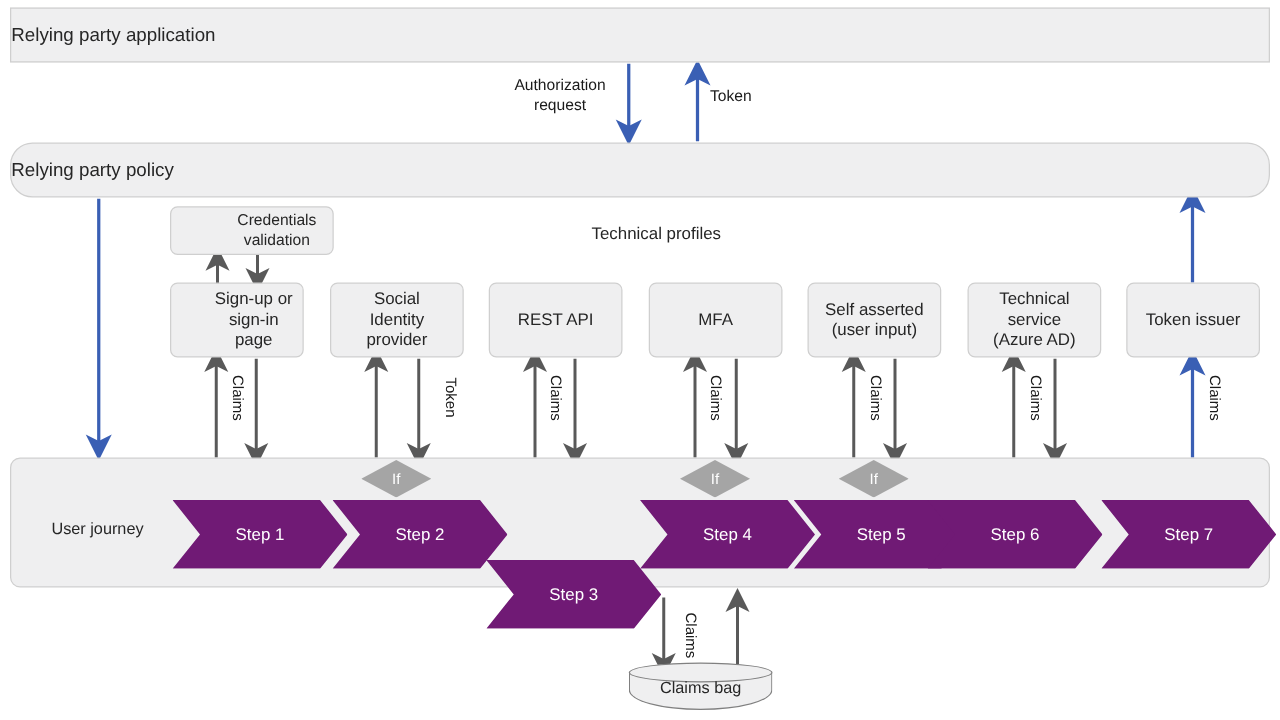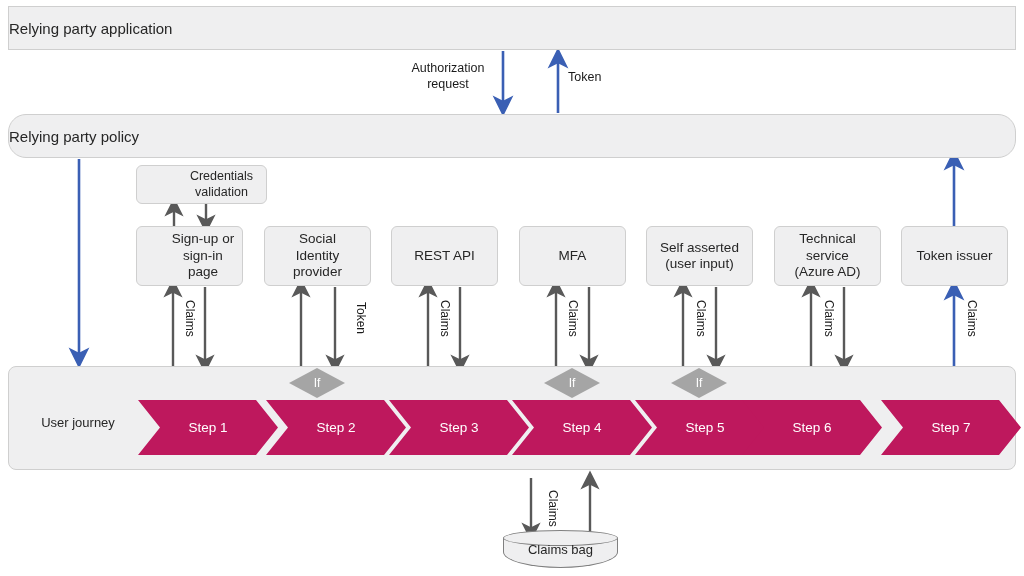--- a/index.html
+++ b/index.html
@@ -80,21 +80,21 @@
   .svgl {
     position: absolute;
     left: 0; top: 0;
     width: 1024px; height: 576px;
     pointer-events: none;
   }
   .chev {
     position: absolute;
     top: 400px;
     height: 55px;
-    background: #be185d;
+    background: #701a75;
     display: flex;
     align-items: center;
     justify-content: center;
     color: #ffffff;
     font-size: 13.5px;
     clip-path: polygon(0 0, calc(100% - 22px) 0, 100% 50%, calc(100% - 22px) 100%, 0 100%, 22px 50%);
   }
   .chev.first {
     clip-path: polygon(0 0, calc(100% - 22px) 0, 100% 50%, calc(100% - 22px) 100%, 0 100%, 22px 50%);
   }
@@ -255,20 +255,21 @@
   <div class="hlabel" style="left:396px; top:60px; width:104px;">
     <div>Authorization</div>
     <div>request</div>
   </div>
   <div class="hlabel" style="left:568px; top:69px; width:60px; text-align:left;">Token</div>
 
   <div class="band" id="rp-policy">
     <span>Relying party policy</span>
   </div>
 
+  <div id="tech-profiles-label">Technical profiles</div>
 
   <div class="tp-box" id="tp-cred">
     <div>
       <div>Credentials</div>
       <div>validation</div>
     </div>
   </div>
 
   <div class="tp-box" style="left:136px; top:226px; width:107px; height:60px;padding-left:31px;">
     <div>
@@ -322,21 +323,21 @@
 
   <div class="band" id="journey-band"></div>
   <div id="journey-label">User journey</div>
 
   <div class="chev first" style="left:138px; width:140px;">
     <span>Step 1</span>
   </div>
   <div class="chev" style="left:266px; width:140px;">
     <span>Step 2</span>
   </div>
-  <div class="chev" style="left:389px; width:140px;">
+  <div class="chev" style="left:389px; width:140px;margin-top:48px;">
     <span>Step 3</span>
   </div>
   <div class="chev" style="left:512px; width:140px;">
     <span>Step 4</span>
   </div>
   <div class="chev" style="left:635px; width:140px;">
     <span>Step 5</span>
   </div>
   <div class="chev" style="left:742px; width:140px;">
     <span>Step 6</span>

